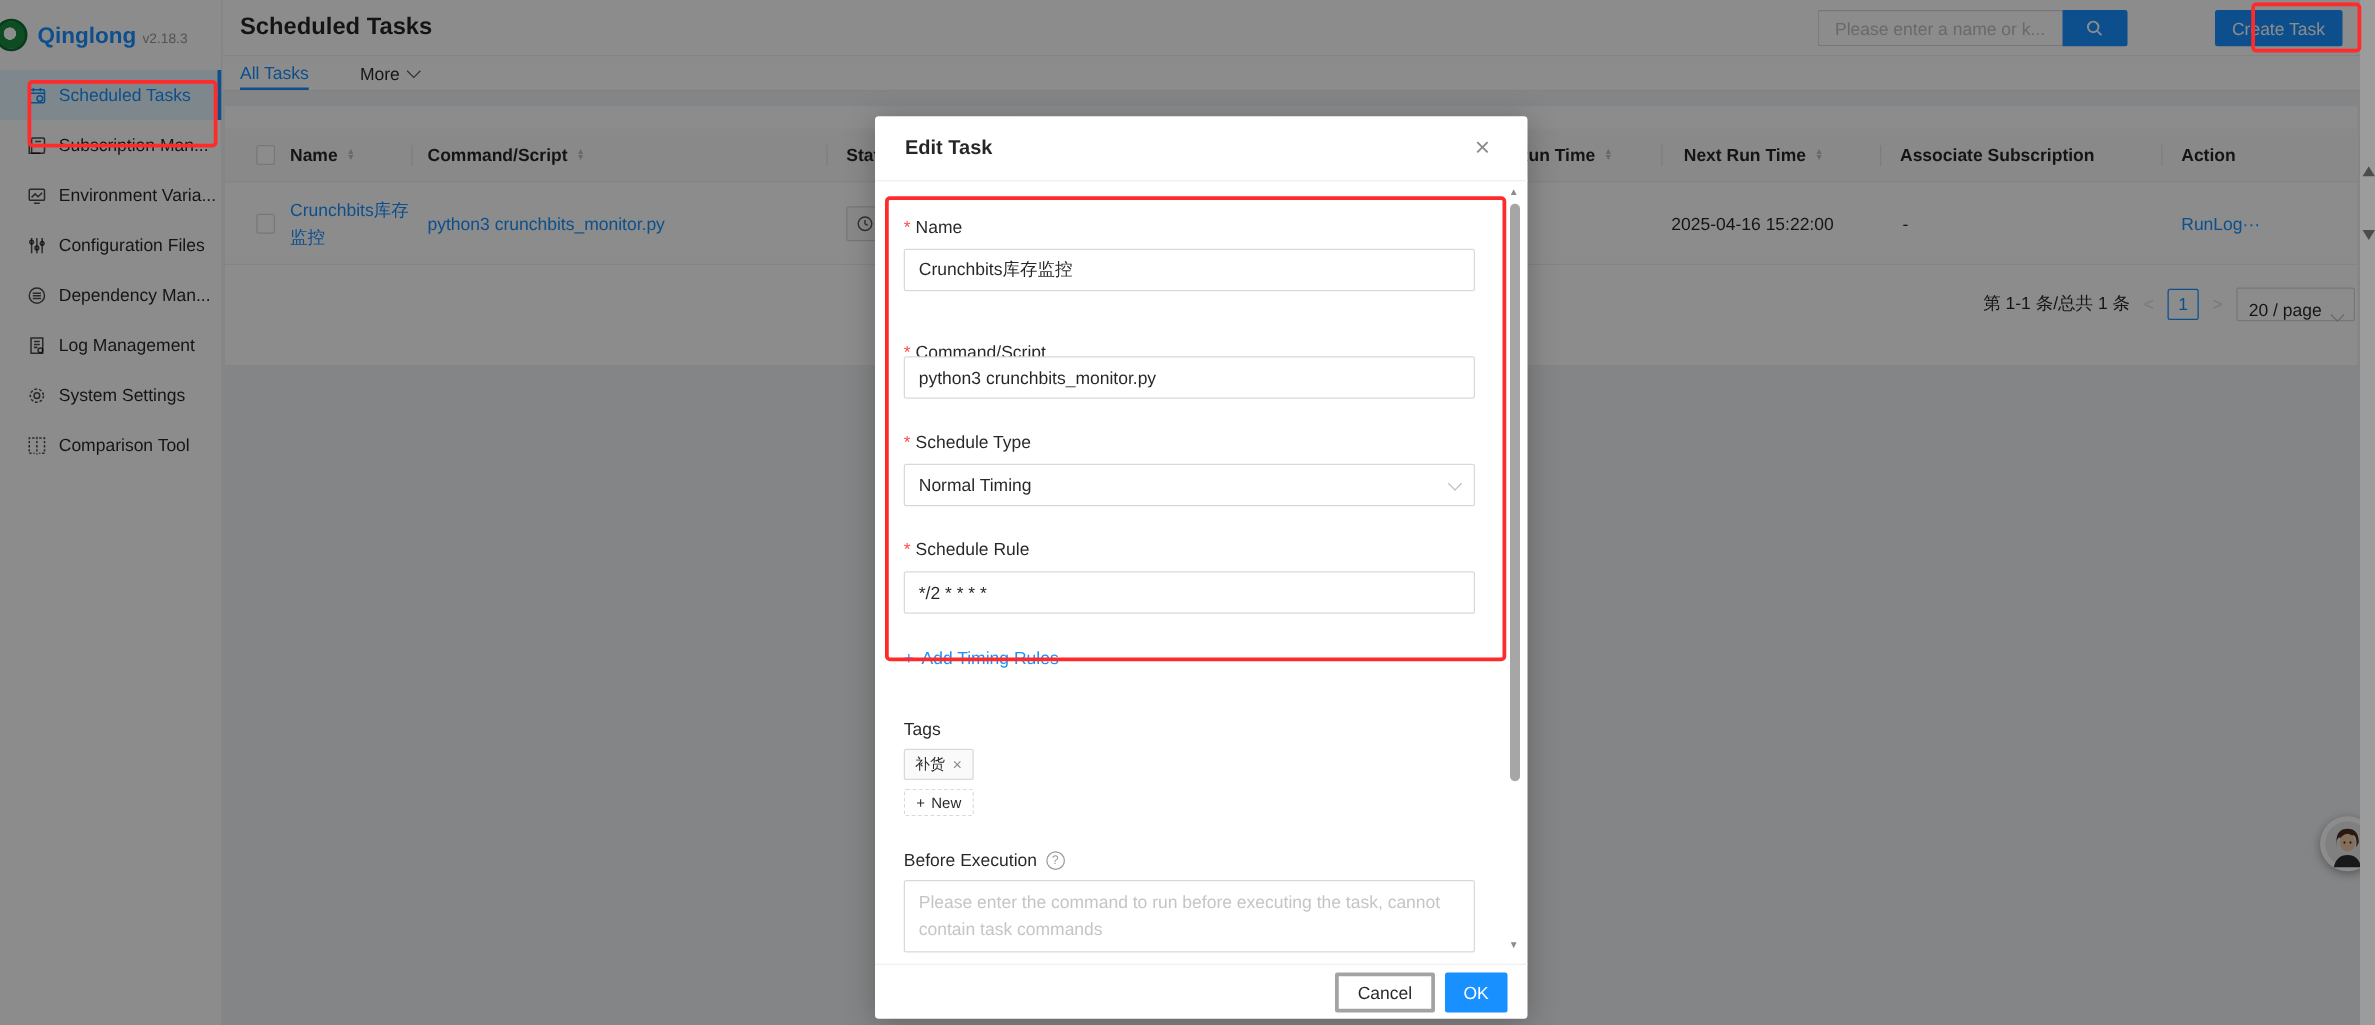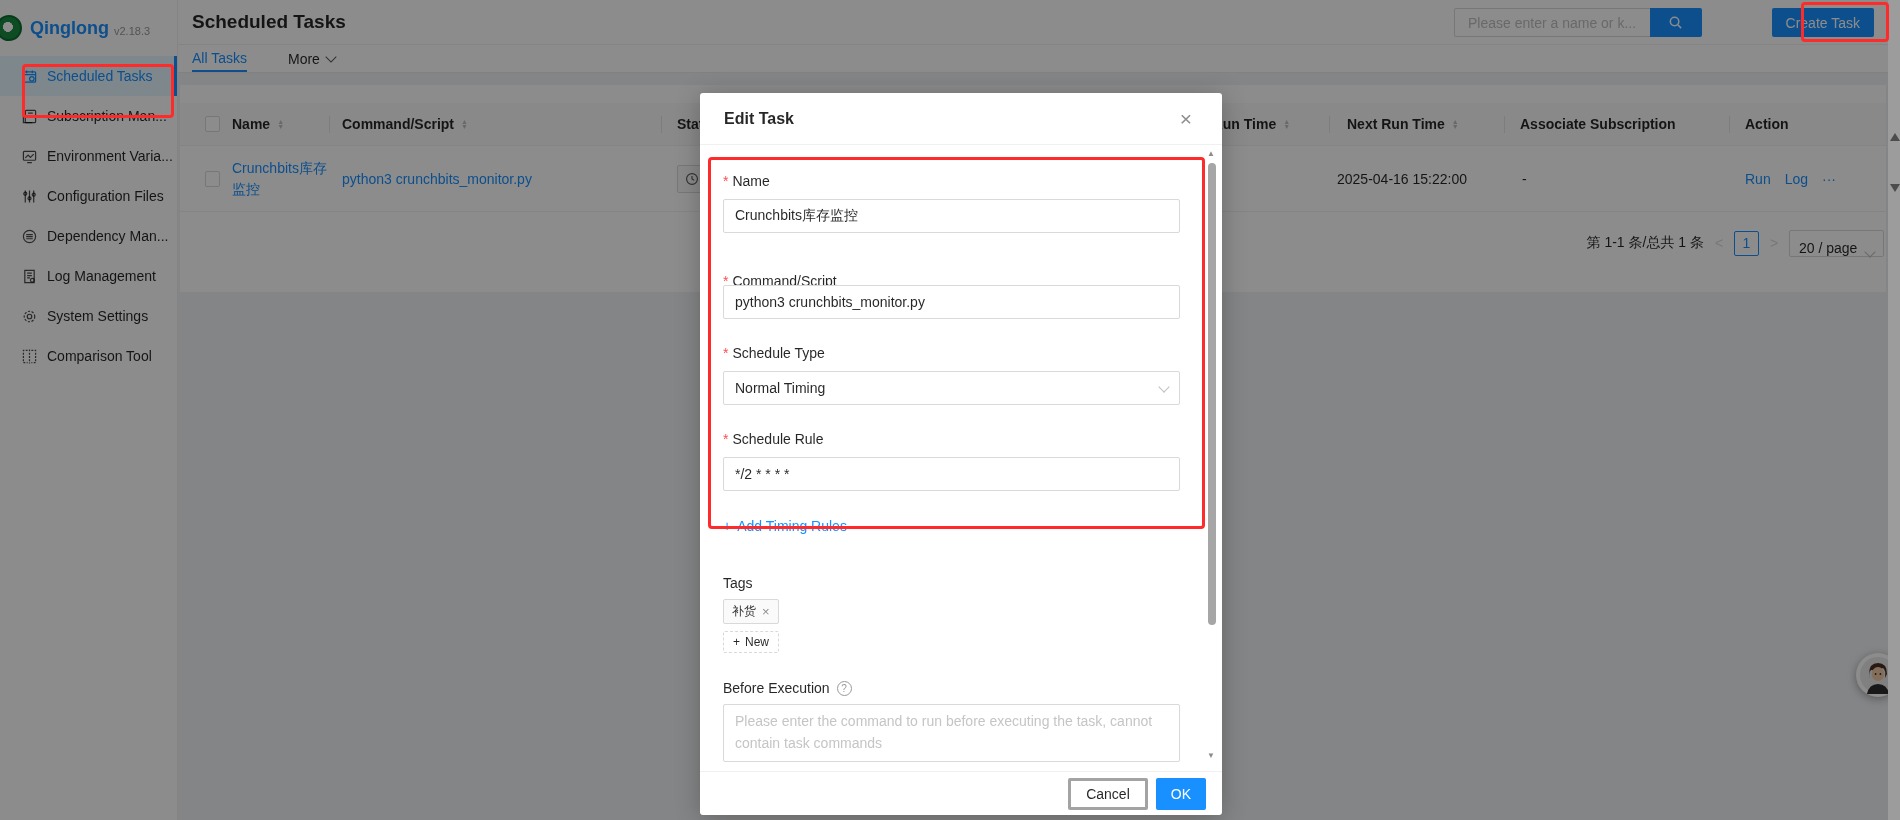--- a/index.html
+++ b/index.html
@@ -61,21 +61,21 @@
   .c7 { left:1550px; width:156px; padding-left:15px; }
   .th { font-weight:600; }
   .th .sep { position:absolute; right:0; top:13px; height:17px; width:1px; background:#e4e4e4; }
   .sorter { display:inline-flex; flex-direction:column; margin-left:7px; line-height:.75; }
   .sorter span { font-size:7px; color:#bfbfbf; }
   .checkbox { width:16px; height:16px; border:1px solid #d9d9d9; border-radius:2px; background:#fff; cursor:pointer; }
   .link { color:#1890ff; cursor:pointer; text-decoration:none; }
   .name-link { width:112px; word-break:break-all; line-height:1.45; }
   .status-tag { display:flex; align-items:center; gap:6px; border:1px solid #d9d9d9; border-radius:2px;
     background:#fafafa; height:28px; width:92px; padding-left:7px; }
-  .actions { display:flex; gap:14px; }
+  .actions { display:flex; gap:0; }
 
   
   .pagination { position:absolute; right:2px; top:143px; height:30px; display:flex; align-items:center; gap:8px; }
   .pg-arrow { color:#d9d9d9; font-size:14px; width:14px; text-align:center; cursor:pointer; }
   .pg-page { width:25px; height:25px; border:1px solid #1890ff; border-radius:2px; color:#1890ff;
     display:flex; align-items:center; justify-content:center; cursor:pointer; background:#fff; }
   .pg-size { width:95px; height:27px; border:1px solid #d9d9d9; border-radius:2px; background:#fff;
     display:flex; align-items:flex-end; justify-content:space-between; padding:0 9px; cursor:pointer; }
   .pg-size .chev { border-color:#bfbfbf; transform:rotate(45deg); margin-top:-3px; }
 

